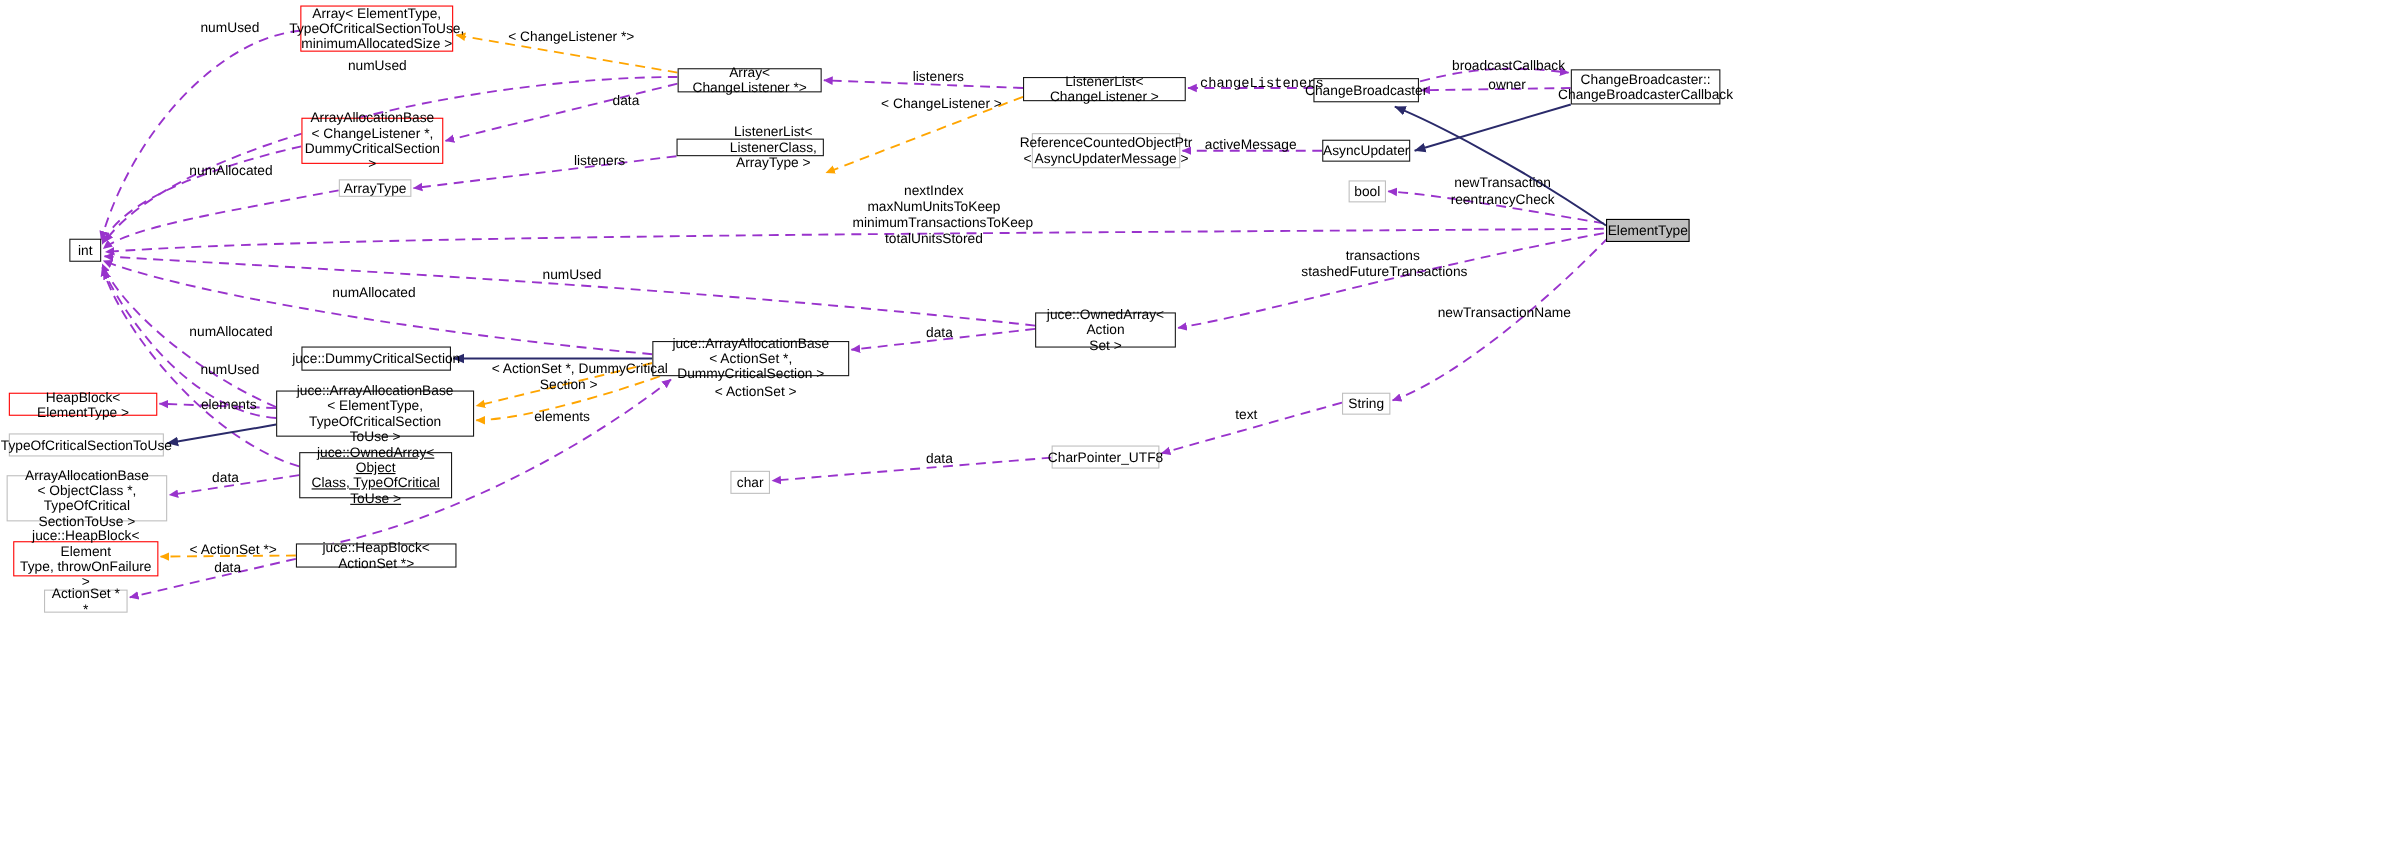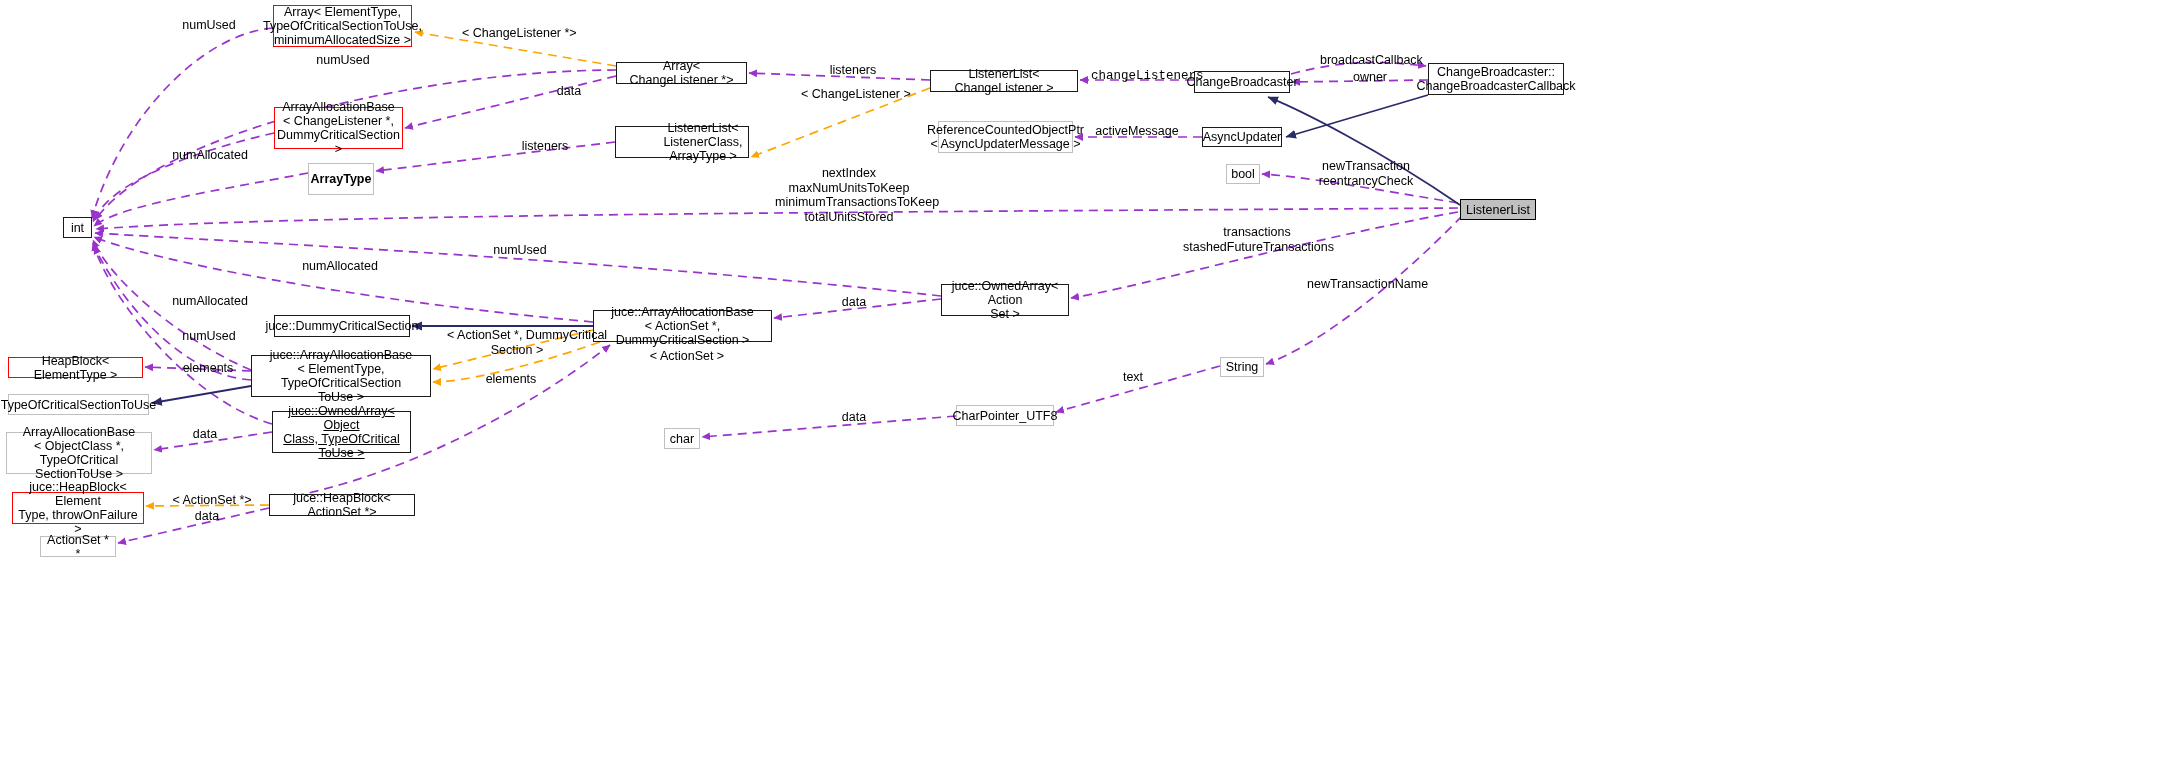--- a/index.html
+++ b/index.html
@@ -128,39 +128,39 @@
       </div>
       <div class="node n-thick" style="left: 1428px; top: 63px; width: 136px; height: 32px;">
         <span style="white-space: pre-line;">ChangeBroadcaster::
 ChangeBroadcasterCallback</span>
       </div>
       <div class="node n-red" style="left: 274px; top: 107px; width: 129px; height: 42px;">
         <span style="white-space: pre-line;">ArrayAllocationBase
 &lt; ChangeListener *,
 DummyCriticalSection &gt;</span>
       </div>
-      <div class="node n-thick" style="left: 615px; top: 126px; width: 134px; height: 32px; padding-left: 47px;">
+      <div class="node n-thick" style="left: 615px; top: 126px; width: 134px; height: 16px; padding-left: 47px;">
         <span style="white-space: pre-line;">ListenerList&lt; ListenerClass,
 ArrayType &gt;</span>
       </div>
       <div class="node n-gray" style="left: 938px; top: 121px; width: 135px; height: 32px;">
         <span style="white-space: pre-line;">ReferenceCountedObjectPtr
 &lt; AsyncUpdaterMessage &gt;</span>
       </div>
       <div class="node n-thick" style="left: 1202px; top: 127px; width: 80px; height: 20px;">
         <span style="white-space: pre-line;">AsyncUpdater</span>
       </div>
-      <div class="node n-gray" style="left: 308px; top: 163px; width: 66px; height: 32px; font-weight: bold;">
+      <div class="node n-gray" style="left: 308px; top: 163px; width: 66px; height: 16px;">
         <span style="white-space: pre-line;">ArrayType</span>
       </div>
       <div class="node n-gray" style="left: 1226px; top: 164px; width: 34px; height: 20px;">
         <span style="white-space: pre-line;">bool</span>
       </div>
       <div class="node n-fill" style="left: 1460px; top: 199px; width: 76px; height: 21px;">
-        <span style="white-space: pre-line;">ListenerList</span>
+        <span style="white-space: pre-line;">ElementType</span>
       </div>
       <div class="node n-thick" style="left: 63px; top: 217px; width: 29px; height: 21px;">
         <span style="white-space: pre-line;">int</span>
       </div>
       <div class="node n-thick" style="left: 941px; top: 284px; width: 128px; height: 32px;">
         <span style="white-space: pre-line;">juce::OwnedArray&lt; Action
 Set &gt;</span>
       </div>
       <div class="node n-thick" style="left: 274px; top: 315px; width: 136px; height: 22px;">
         <span style="white-space: pre-line;">juce::DummyCriticalSection</span>

